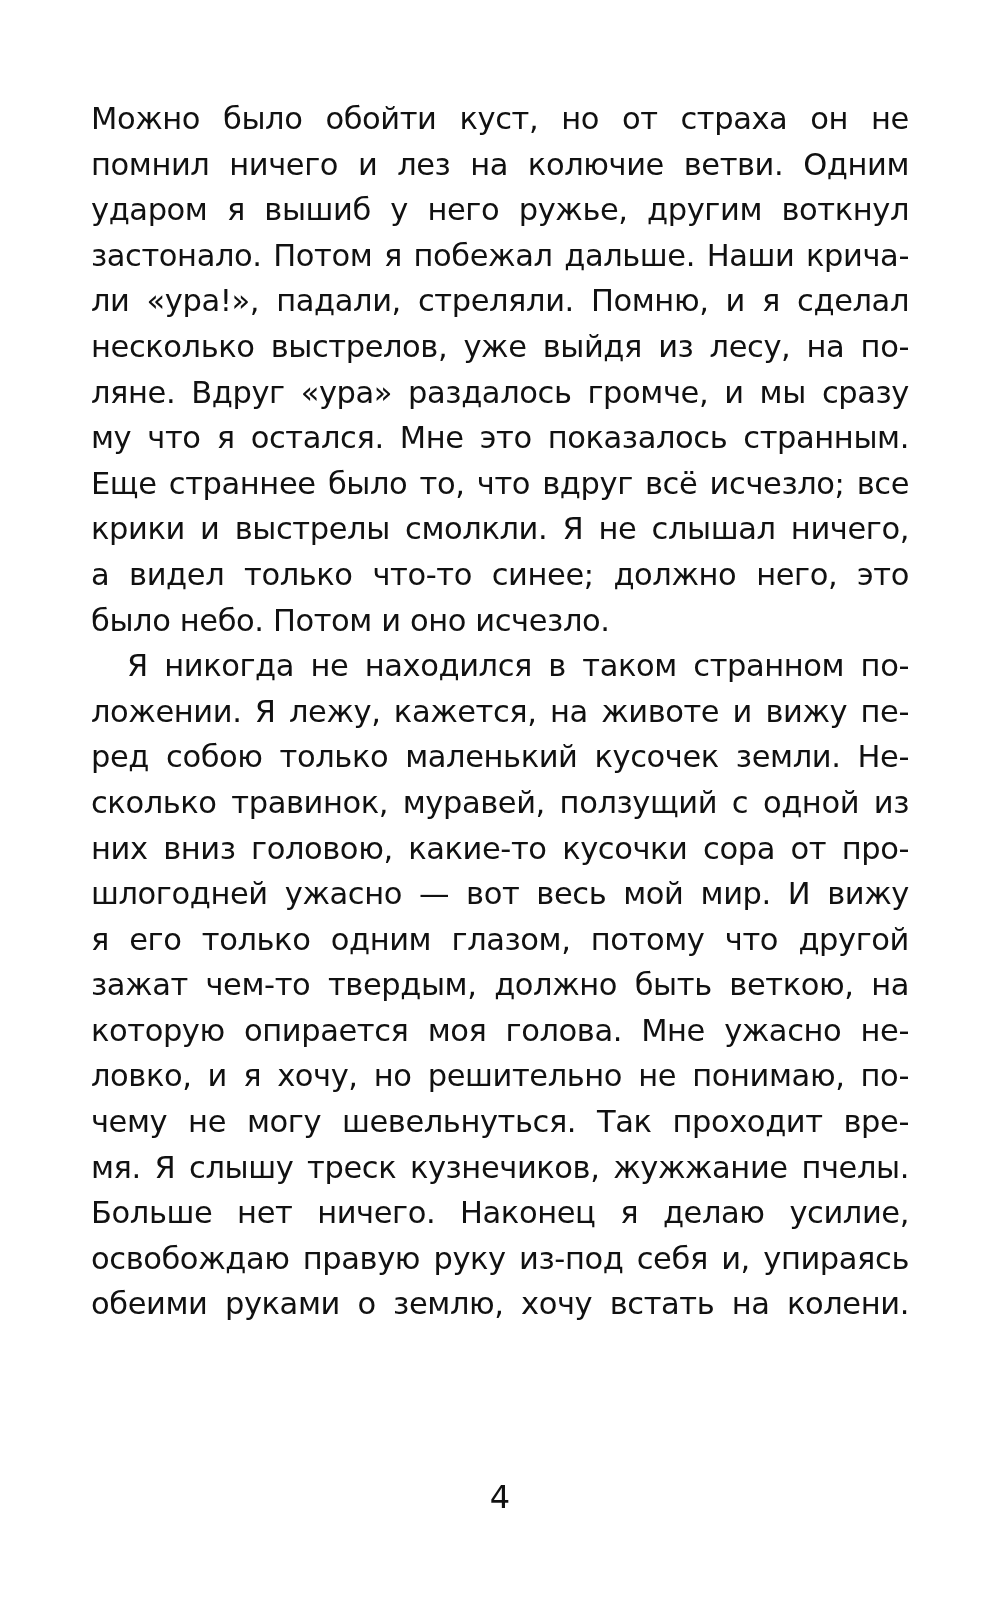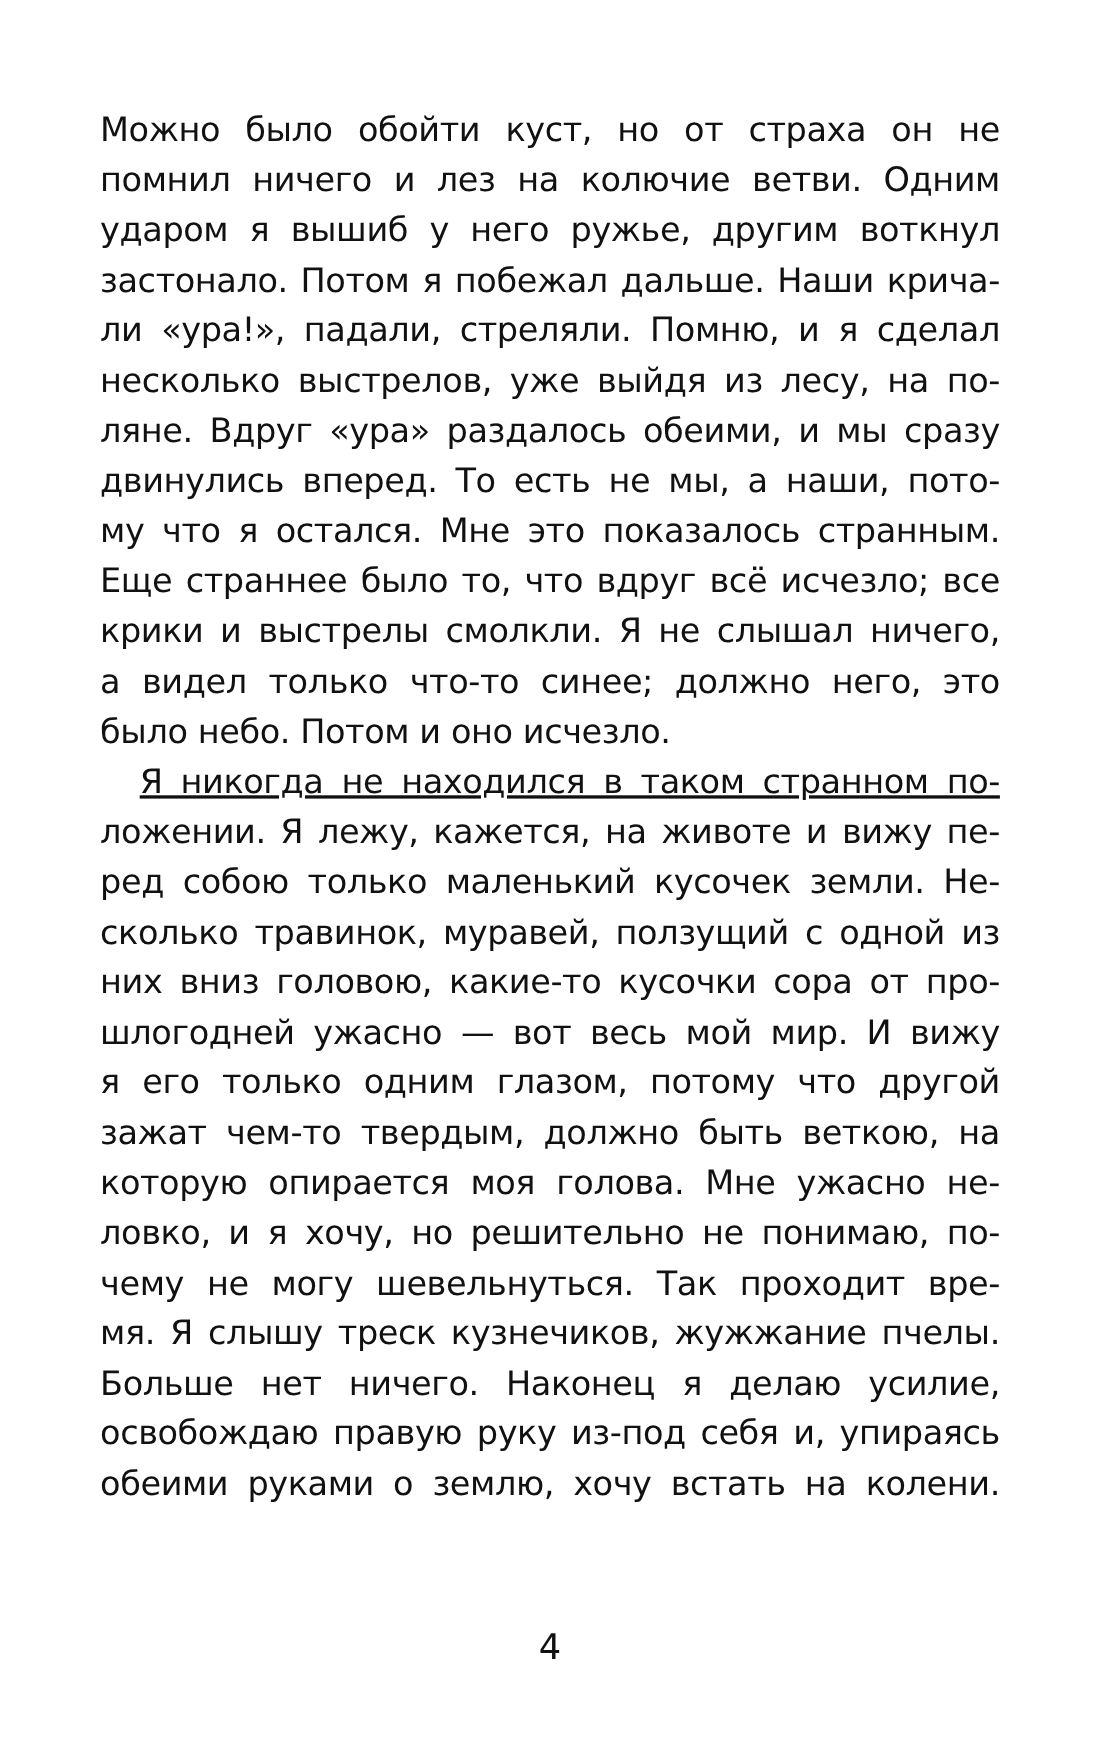--- a/index.html
+++ b/index.html
@@ -38,21 +38,20 @@
       text-align: justify;
       text-align-last: justify;
       letter-spacing: -0.4px;
     }
     .line.last {
       text-align: left;
       text-align-last: left;
     }
     .line.indent {
       padding-left: 36px;
-      text-decoration: underline;
     }
     .page-number {
       position: absolute;
       left: 0;
       width: 1000px;
       top: 1478px;
       text-align: center;
       font-family: "DejaVu Sans", sans-serif;
       font-size: 32px;
       color: #111111;
@@ -63,22 +62,21 @@
 
 <div class="page">
   <div class="text-block">
     <div>
       <span class="line">Можно было обойти куст, но от страха он не</span>
       <span class="line">помнил ничего и лез на колючие ветви. Одним</span>
       <span class="line">ударом я вышиб у него ружье, другим воткнул</span>
       <span class="line">застонало. Потом я побежал дальше. Наши крича-</span>
       <span class="line">ли «ура!», падали, стреляли. Помню, и я сделал</span>
       <span class="line">несколько выстрелов, уже выйдя из лесу, на по-</span>
-      <span class="line">ляне. Вдруг «ура» раздалось обеими, и мы сразу</span>
-      <span class="line">двинулись вперед. То есть не мы, а наши, пото-</span>
+      <span class="line">ляне. Вдруг «ура» раздалось громче, и мы сразу</span>
       <span class="line">му что я остался. Мне это показалось странным.</span>
       <span class="line">Еще страннее было то, что вдруг всё исчезло; все</span>
       <span class="line">крики и выстрелы смолкли. Я не слышал ничего,</span>
       <span class="line">а видел только что-то синее; должно него, это</span>
       <span class="line last">было небо. Потом и оно исчезло.</span>
     </div>
     <div>
       <span class="line indent">Я никогда не находился в таком странном по-</span>
       <span class="line">ложении. Я лежу, кажется, на животе и вижу пе-</span>
       <span class="line">ред собою только маленький кусочек земли. Не-</span>

